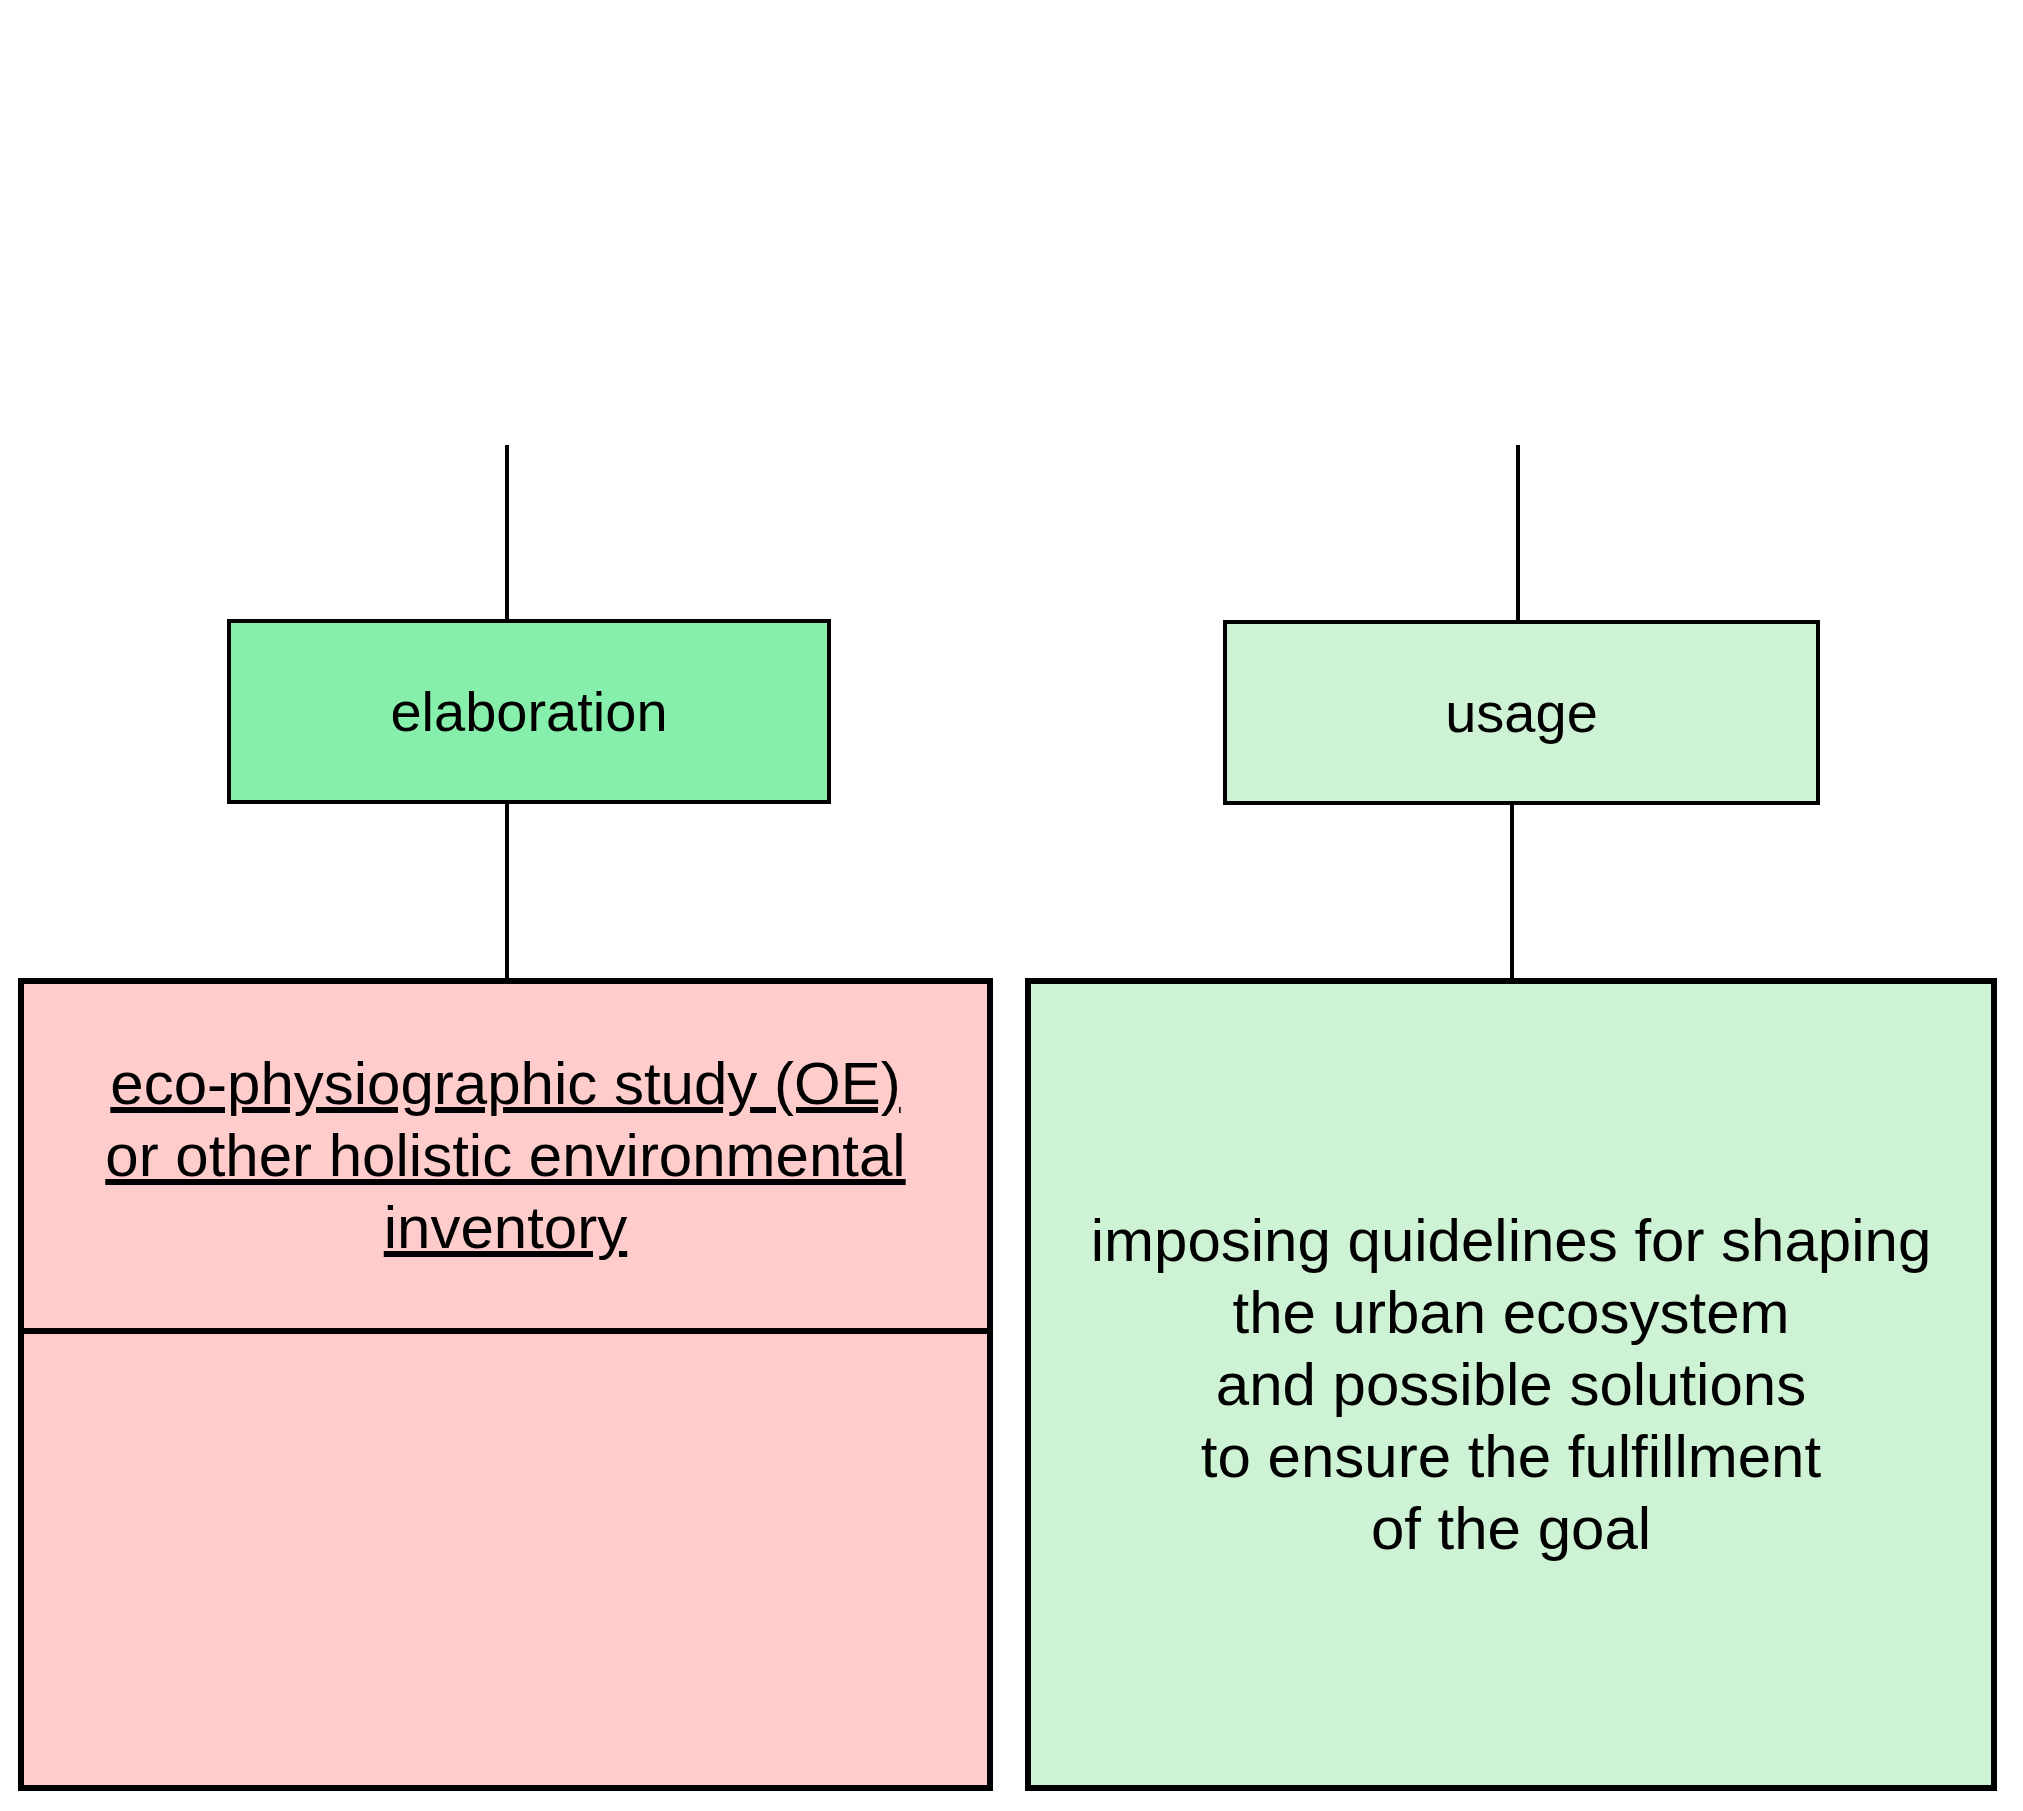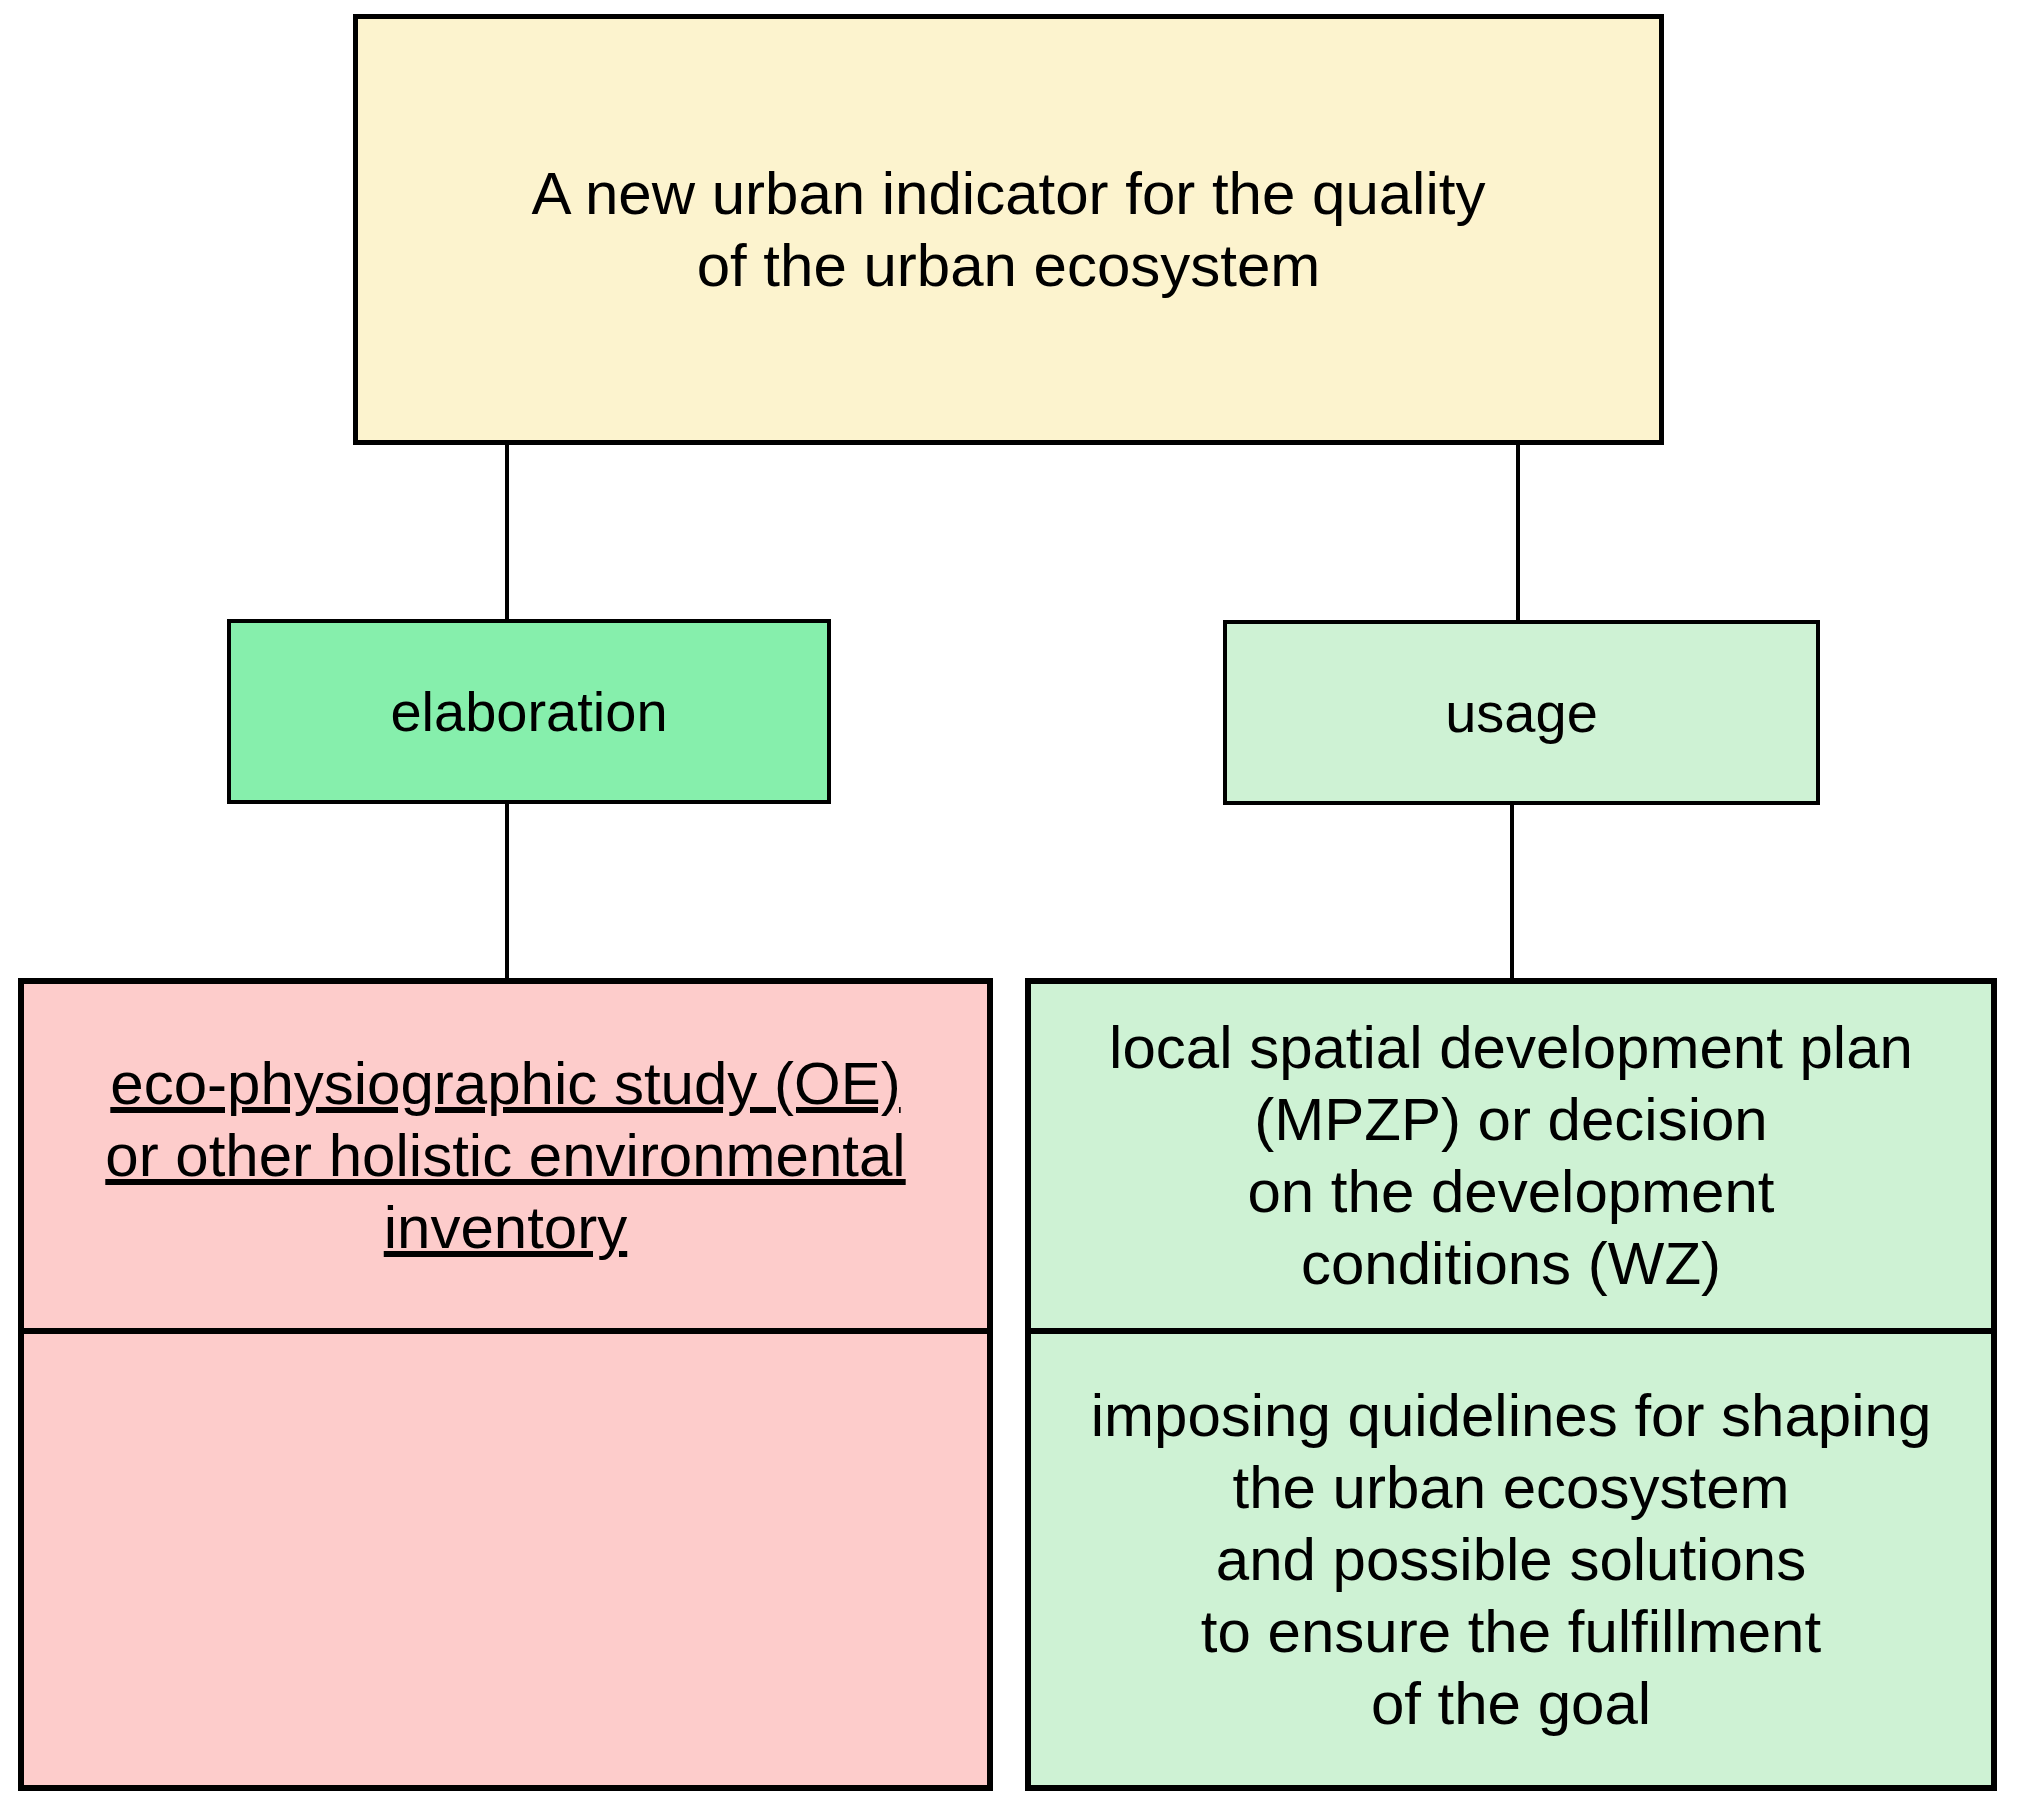--- a/index.html
+++ b/index.html
@@ -115,48 +115,38 @@
 </head>
 <body>
 
 <div id="diagram-canvas">
 
   <div class="connector" id="connector-root-elaboration"></div>
   <div class="connector" id="connector-root-usage"></div>
   <div class="connector" id="connector-elaboration-column"></div>
   <div class="connector" id="connector-usage-column"></div>
 
-  <div class="box" id="root-box">
-    <span class="box-text">A new urban indicator for the quality
-of the urban ecosystem</span>
-  </div>
 
   <div class="box" id="elaboration-box">
     <span class="box-text">elaboration</span>
   </div>
 
   <div class="box" id="usage-box">
     <span class="box-text">usage</span>
   </div>
 
   <div class="column" id="elaboration-column">
     <div class="cell upper">
       <span class="box-text">eco-physiographic study (OE)
 or other holistic environmental
 inventory</span>
     </div>
   </div>
 
   <div class="column" id="usage-column">
-    <div class="cell upper">
-      <span class="box-text">local spatial development plan
-(MPZP) or decision
-on the development
-conditions (WZ)</span>
-    </div>
     <div class="cell lower">
       <span class="box-text">imposing quidelines for shaping
 the urban ecosystem
 and possible solutions
 to ensure the fulfillment
 of the goal</span>
     </div>
   </div>
 
 </div>

